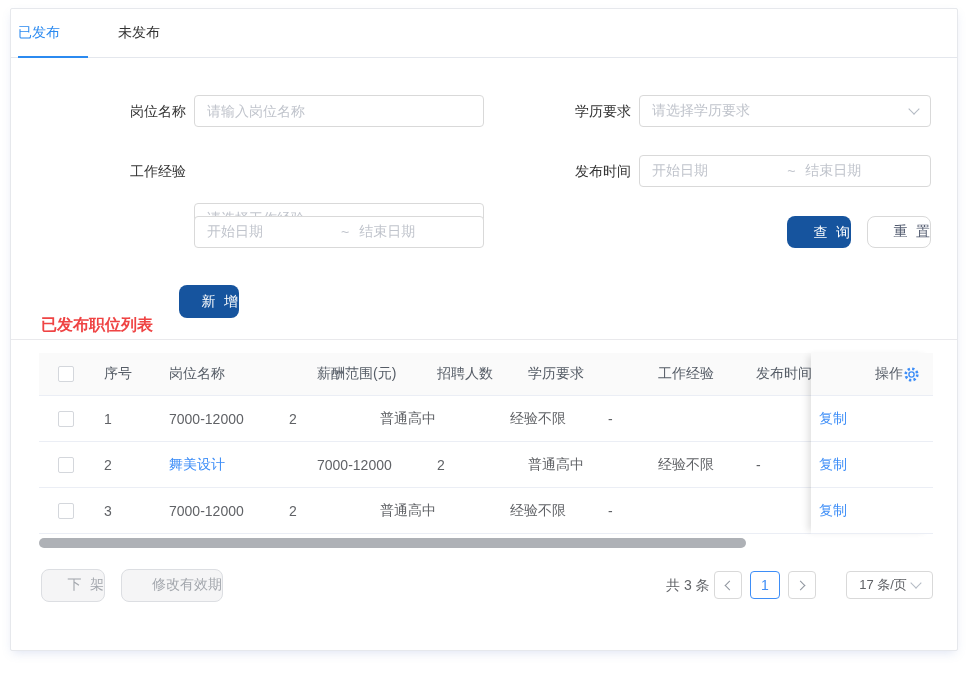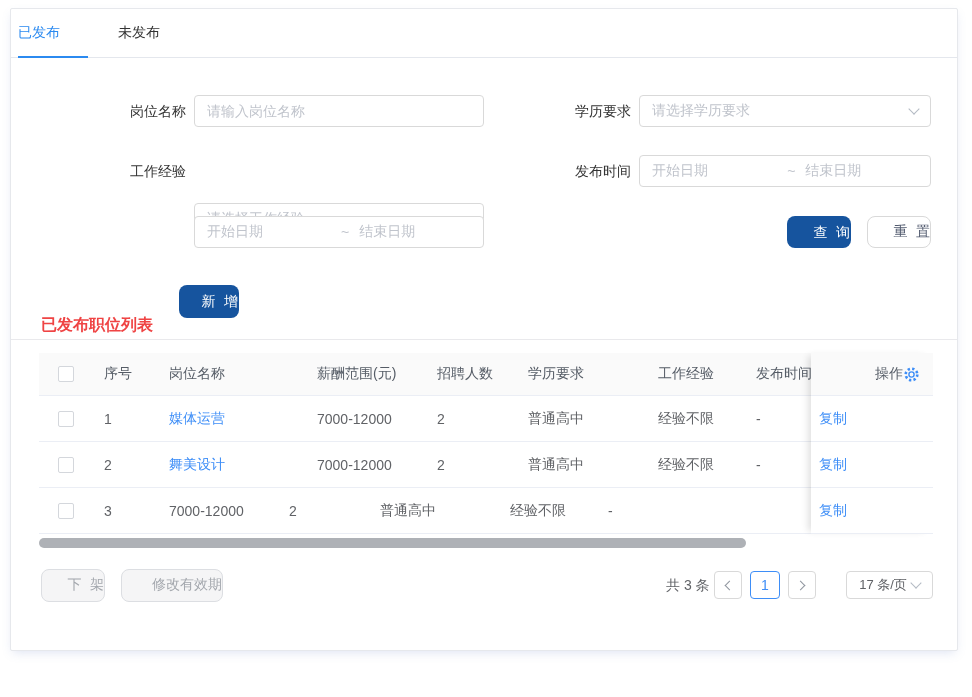--- a/index.html
+++ b/index.html
@@ -137,23 +137,20 @@
         <div class="th c6">学历要求</div>
         <div class="th c7">工作经验</div>
         <div class="th c8">发布时间</div>
       </div>
 
       <div class="trow">
         <div class="td c1">
             <span class="checkbox"></span>
           </div>
         <div class="td c2">1</div>
-        <div class="td c3">
-            <span class="link">媒体运营</span>
-          </div>
         <div class="td c4">7000-12000</div>
         <div class="td c5">2</div>
         <div class="td c6">普通高中</div>
         <div class="td c7">经验不限</div>
         <div class="td c8">-</div>
       </div>
       <div class="trow">
         <div class="td c1">
             <span class="checkbox"></span>
           </div>

